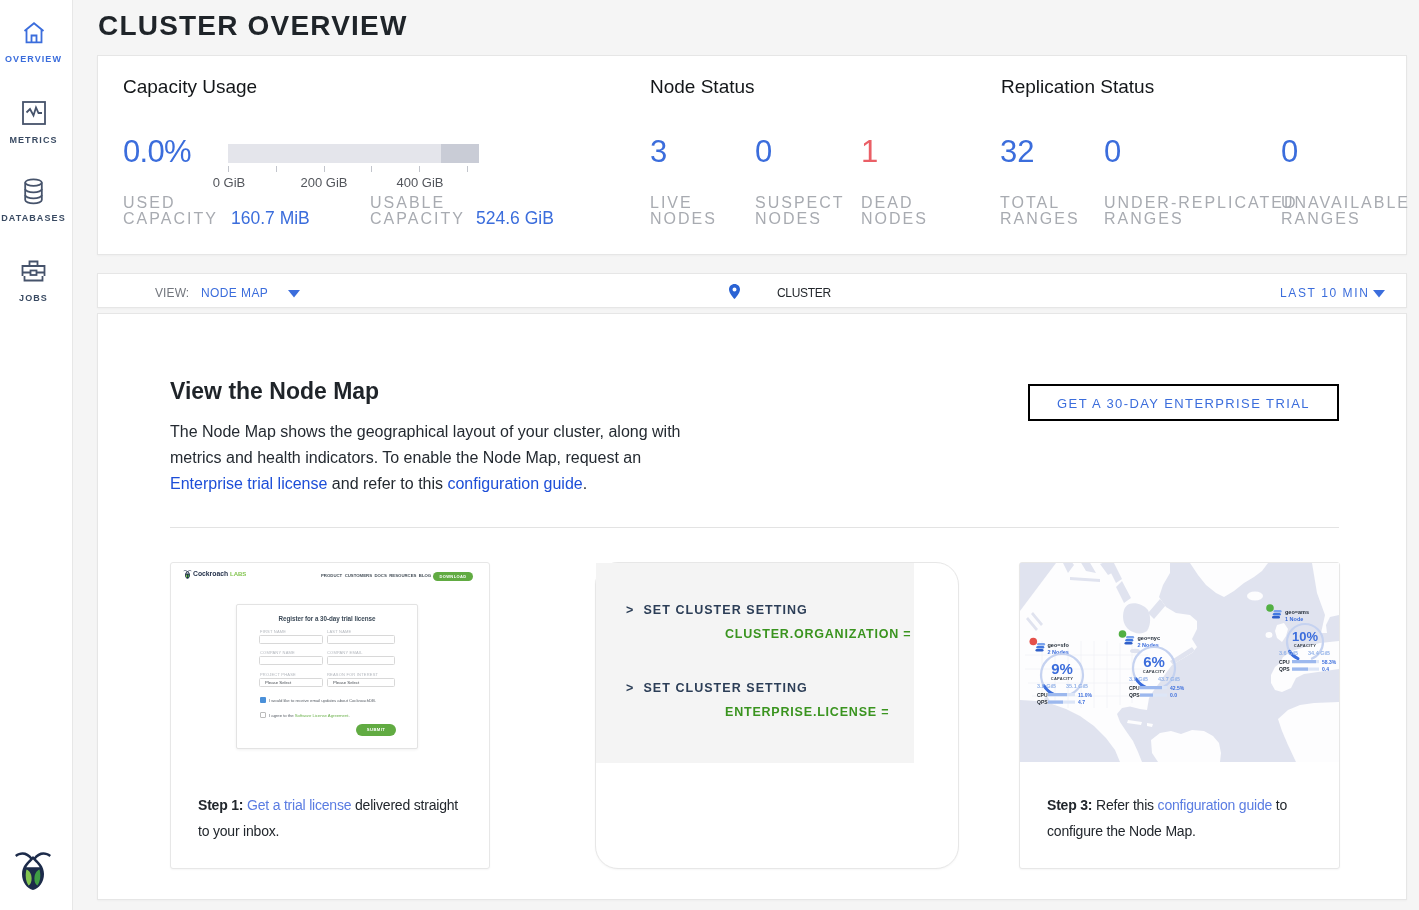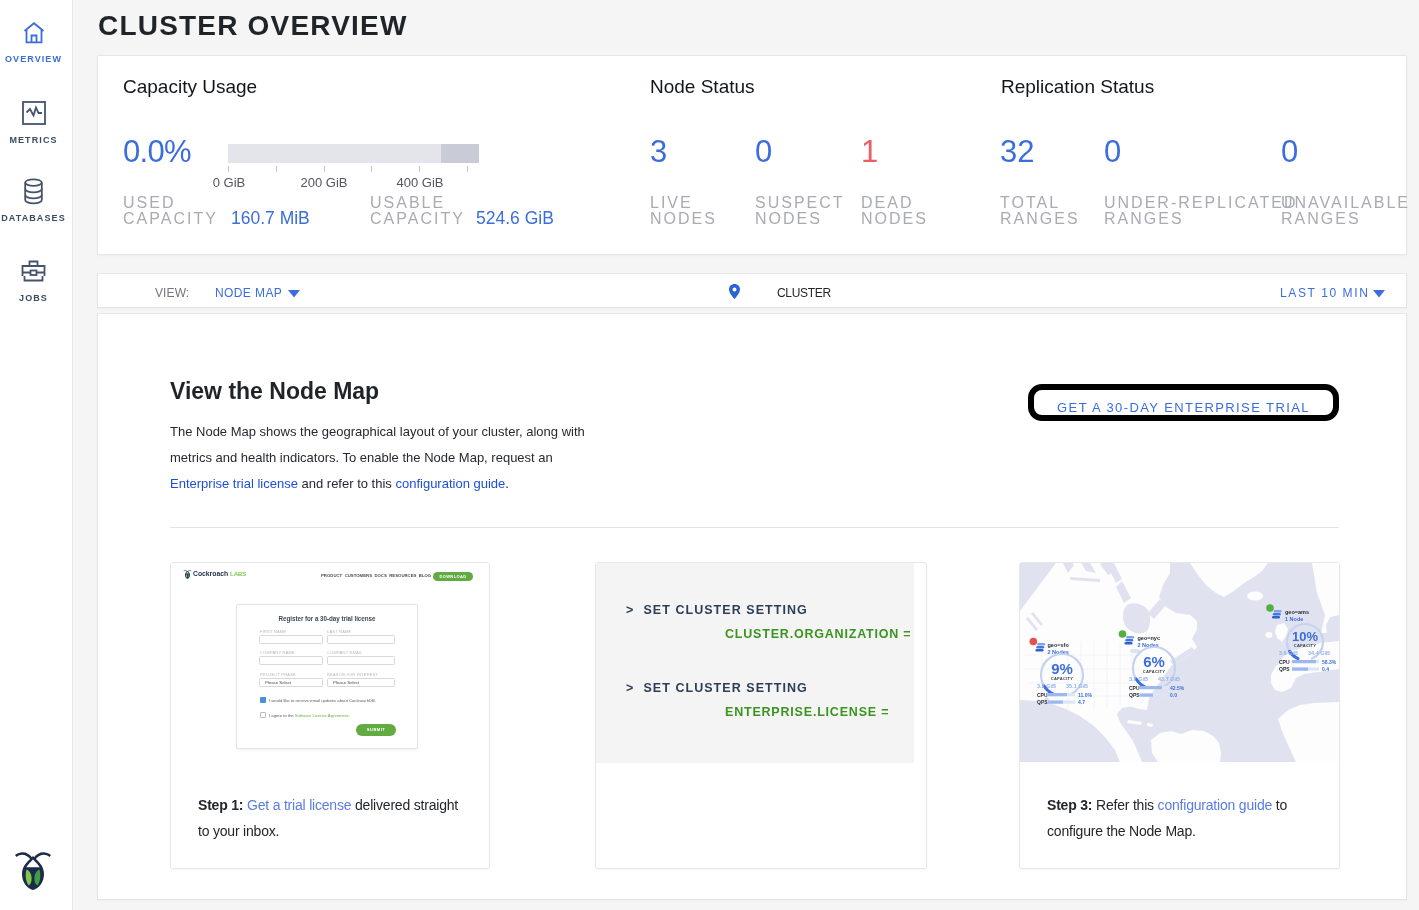--- a/index.html
+++ b/index.html
@@ -27,23 +27,23 @@
   .bignum { position:absolute; top:78px; font-size:31px; color:#3b6ddc; }
   .statlabel { position:absolute; top:139px; font-size:16px; line-height:16px; letter-spacing:2px; color:#a8abb1; }
   .statval { position:absolute; top:152px; font-size:17.5px; color:#3b6ddc; }
 
   
   .tb { position:absolute; top:0; height:35px; line-height:38px; font-size:12px; letter-spacing:0.4px;margin-left:30px; }
   .blue { color:#3b6ddc; }
 
   
   #h-nodemap { position:absolute; left:72px; top:64px; font-size:23px; color:#1f2429; font-weight:bold; }
-  #para { position:absolute; left:72px; top:105px; font-size:13px; line-height:26px; color:#242a31; }
+  #para { position:absolute; left:72px; top:105px; font-size:16px; line-height:26px; color:#242a31; }
   #para a { color:#1d4ed8; text-decoration:none; }
-  #trialbtn { position:absolute; left:930px; top:70px; width:311px; height:37px; border:6px solid #000000; border-radius:14px; background:#fff;
+  #trialbtn { position:absolute; left:930px; top:70px; width:311px; height:37px; border:2px solid #000000; border-radius:0; background:#fff;
       font-size:13px; letter-spacing:1.4px; color:#3b6ddc; text-align:center; line-height:36px; }
   #rule { position:absolute; left:72px; top:213px; width:1169px; height:1px; background:#e3e3e3; }
   .card { position:absolute; top:248px; height:307px; background:#fff; border:1px solid #e7e7e7; border-radius:3px; box-shadow:0 1px 2px rgba(0,0,0,0.04); }
   .caption { position:absolute; left:27px; top:229px; width:282px; font-size:14px; letter-spacing:-0.2px; line-height:26px; color:#22272d; }
   .caption b { font-weight:bold; }
   .caption a { color:#5a7ce2; text-decoration:none; }
 </style>
 </head>
 <body>
 
@@ -140,21 +140,21 @@
   <div class="bignum" style="left:902px;">32</div>
   <div class="bignum" style="left:1006px;">0</div>
   <div class="bignum" style="left:1183px;">0</div>
   <div class="statlabel" style="left:902px;">TOTAL<br>RANGES</div>
   <div class="statlabel" style="left:1006px;">UNDER-REPLICATED<br>RANGES</div>
   <div class="statlabel" style="left:1183px;">UNAVAILABLE<br>RANGES</div>
 </div>
 
 <div id="toolbar" class="panel">
   <span class="tb" style="left:27px; color:#72767d; letter-spacing:0.1px;">VIEW:</span>
-  <span class="tb blue" style="left:87px;text-align:center;">NODE MAP</span>
+  <span class="tb blue" style="left:73px;text-align:center;">NODE MAP</span>
   <svg class="abs" style="left:190px; top:16px;" width="12" height="7.5">
       <path d="M0 0 H12 L6 7.5 Z" fill="#3b6ddc"></path>
     </svg>
   <svg class="abs" style="left:631px; top:10px;" width="11" height="15">
       <path d="M5.5 0 C2.4 0 0 2.4 0 5.4 C0 9.4 5.5 15 5.5 15 C5.5 15 11 9.4 11 5.4 C11 2.4 8.6 0 5.5 0 Z M5.5 7.4 A2 2 0 1 1 5.5 3.4 A2 2 0 0 1 5.5 7.4 Z" fill="#2a63d4"></path>
     </svg>
   <span class="tb" style="left:649px; color:#23272c; letter-spacing:-0.3px;">CLUSTER</span>
   <span class="tb blue" style="left:1152px; letter-spacing:1.6px;">LAST 10 MIN</span>
   <svg class="abs" style="left:1275px; top:16px;" width="12" height="7.5">
       <path d="M0 0 H12 L6 7.5 Z" fill="#3b6ddc"></path>
@@ -204,21 +204,21 @@
     <div class="abs" style="left:89px; top:134px; width:5.5px; height:5.5px; background:#4a90d9; border-radius:1px;"></div>
     <div class="abs ftext" style="left:98px; top:134.5px;">I would like to receive email updates about CockroachDB.</div>
     <div class="abs" style="left:89px; top:149px; width:5.5px; height:5.5px; background:#fff; border:0.5px solid #bbb; border-radius:1px;"></div>
     <div class="abs ftext" style="left:98px; top:149.5px;">I agree to the <span style="color:#6cb14c;">Software License Agreement</span>.</div>
 
     <div class="abs" style="left:185px; top:161px; width:40px; height:12px; border-radius:6px; background:#61ab42; color:#fff; font-size:4.2px; font-weight:bold; text-align:center; line-height:12px; letter-spacing:0.4px;">SUBMIT</div>
 
     <div class="caption"><b>Step 1:</b> <a>Get a trial license</a> delivered straight<br>to your inbox.</div>
   </div>
 
-  <div class="card" id="card2" style="left:497px; width:332px;">
+  <div class="card" id="card2" style="left:497px; width:364px;border-radius:23px;">
     <div class="abs" style="left:0; top:0; width:318px; height:200px; background:#f4f4f4;"></div>
     <div class="abs code1" style="left:30px; top:39.5px;">&gt;&nbsp; SET CLUSTER SETTING</div>
     <div class="abs code2" style="left:85px; top:63.5px;">CLUSTER.ORGANIZATION =</div>
     <div class="abs code1" style="left:30px; top:118px;">&gt;&nbsp; SET CLUSTER SETTING</div>
     <div class="abs code2" style="left:85px; top:142px;">ENTERPRISE.LICENSE =</div>
   </div>
 
   <div class="card" id="card3" style="left:921px; width:321px;">
     <svg class="abs" style="left:0px; top:0px;" width="319" height="199" viewBox="0 0 319 199" font-family="Liberation Sans, sans-serif">
       <rect x="0" y="0" width="319" height="199" fill="#e0e3ef"></rect>

